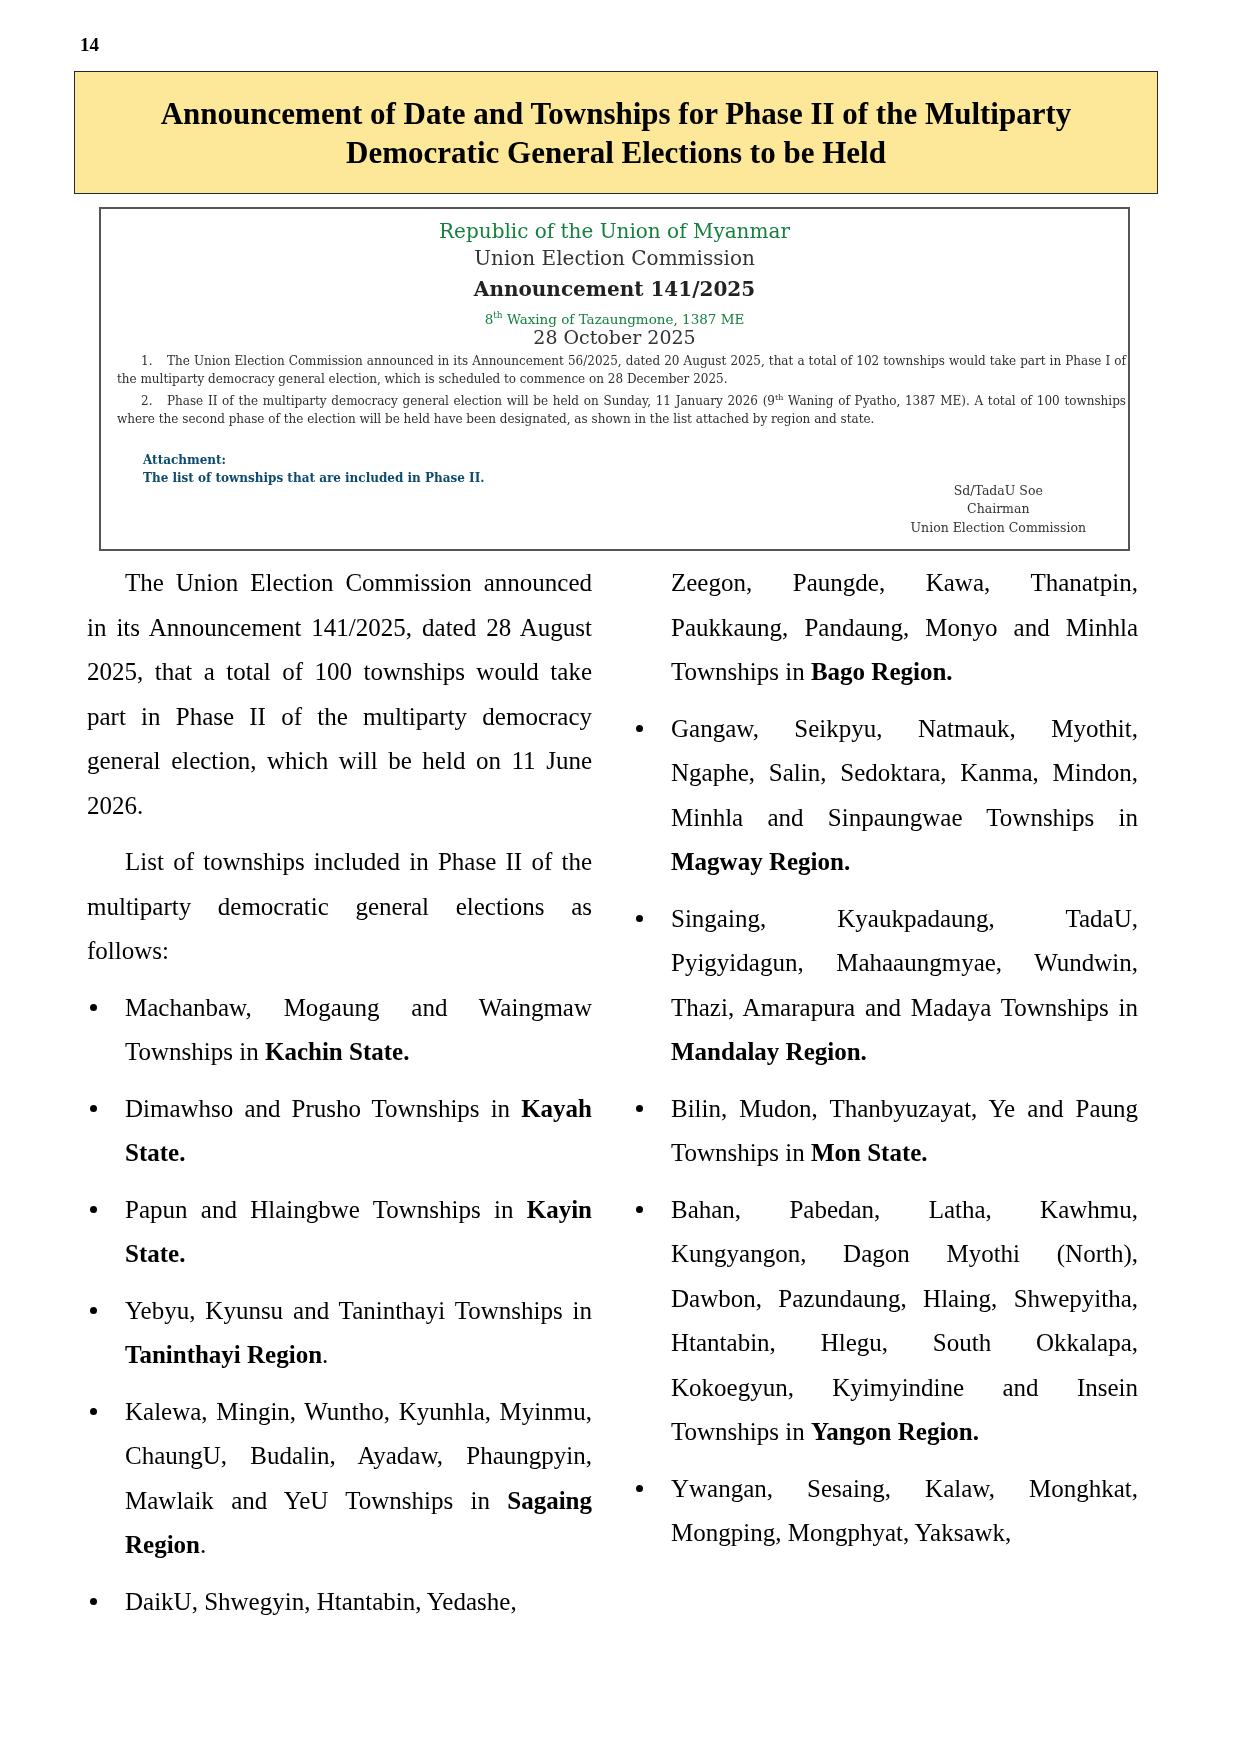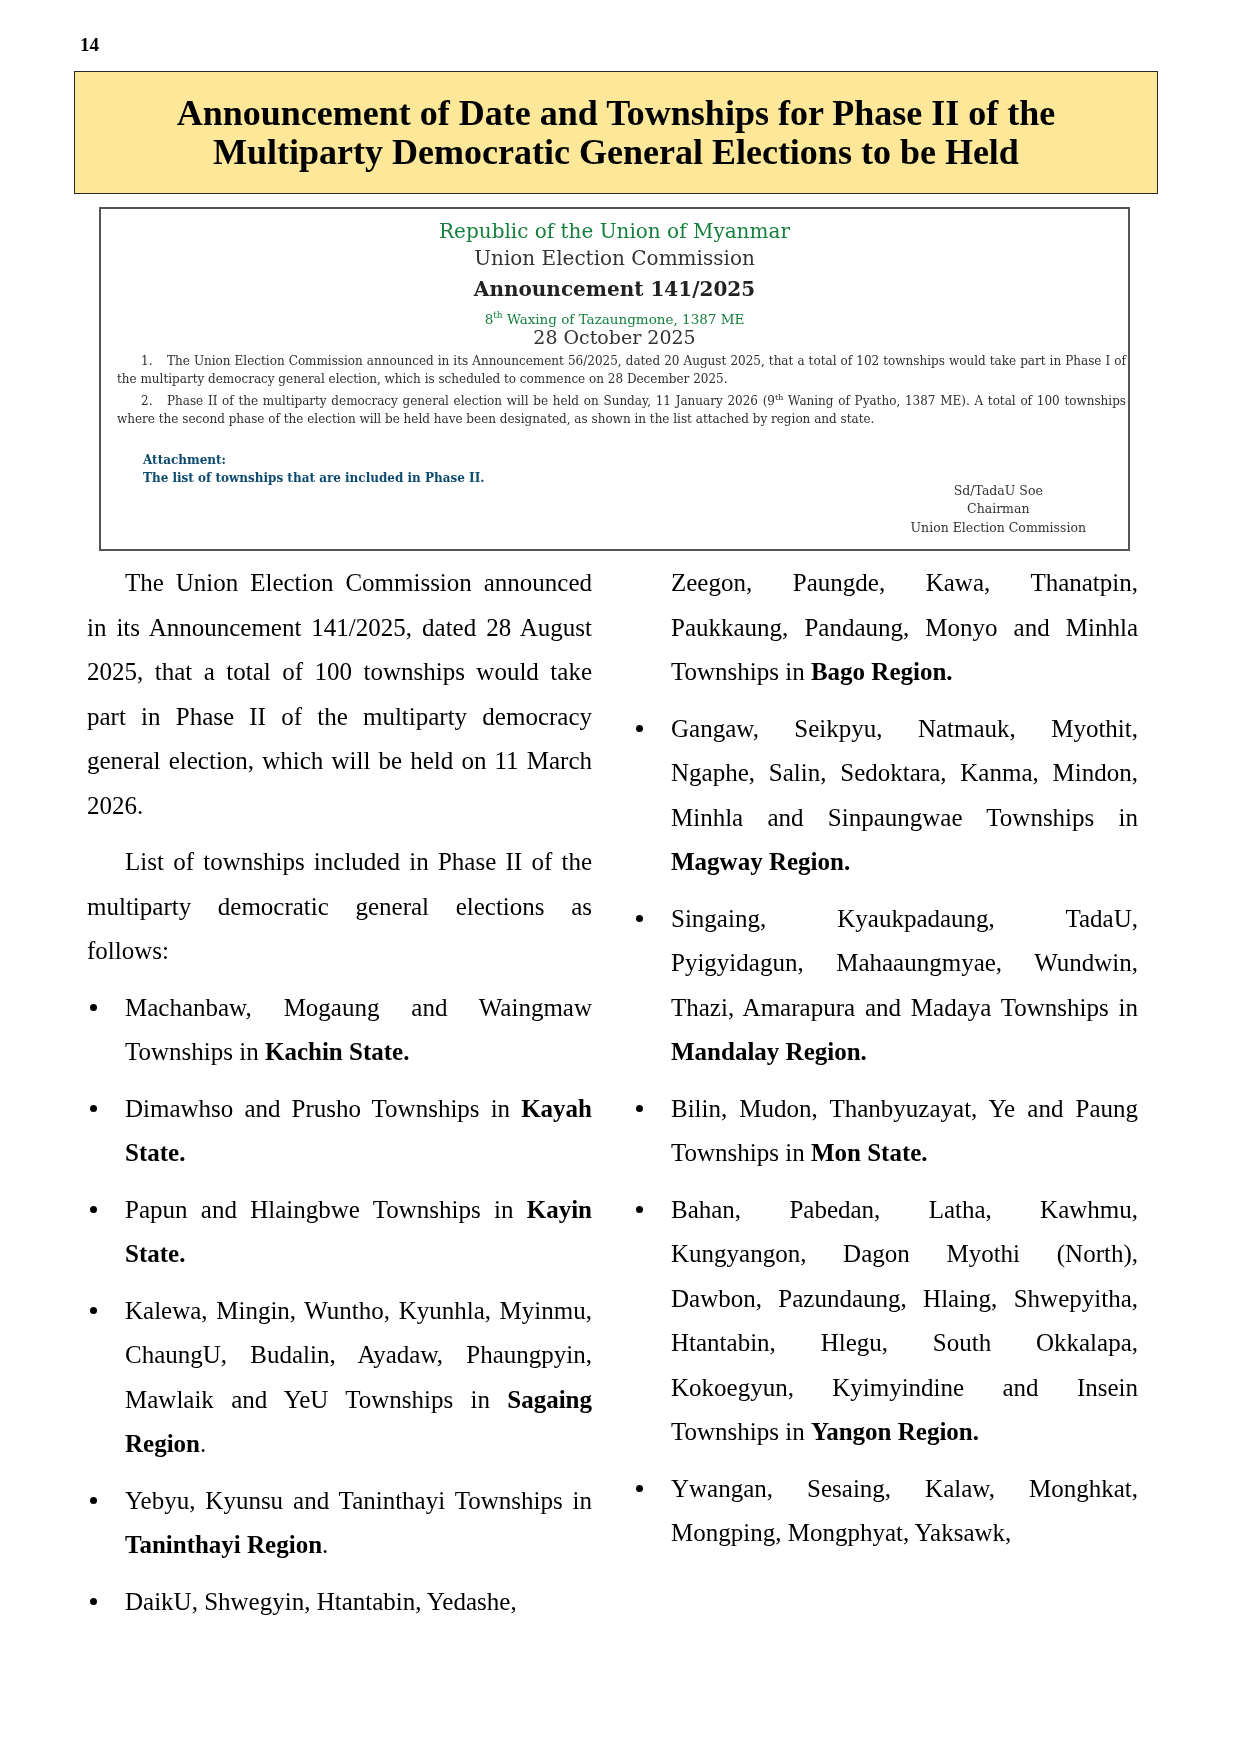--- a/index.html
+++ b/index.html
@@ -10,21 +10,21 @@
     .page-number {
       position: absolute; left: 80px; top: 34px;
       font-weight: bold; font-size: 19px;
     }
     .banner {
       position: absolute; left: 74px; top: 71px; width: 1084px; height: 123px;
       box-sizing: border-box; background: #fde899; border: 1.5px solid #2a2a2a;
       display: flex; align-items: center; justify-content: center; text-align: center;
     }
     .banner-title {
-      font-weight: bold; font-size: 36px; line-height: 39px; margin: 0;
+      font-weight: bold; font-size: 31px; line-height: 39px; margin: 0;
       width: 940px;
     }
     .notice {
       position: absolute; left: 99px; top: 207px; width: 1031px; height: 344px;
       box-sizing: border-box; border: 2px solid #555; background: #fff;
       font-family: "DejaVu Serif", serif; color: #3a3a3a;
     }
     .notice-head { text-align: center; padding-top: 8px; }
     .notice-republic { font-size: 20px; line-height: 28px; color: #15803d; }
     .notice-commission { font-size: 20px; line-height: 27px; color: #333; }
@@ -85,28 +85,28 @@
     <div>The list of townships that are included in Phase II.</div>
   </div>
   <div class="signature">
     <div>Sd/TadaU Soe</div>
     <div>Chairman</div>
     <div>Union Election Commission</div>
   </div>
 </div>
 
 <div class="col col-left">
-  <p class="para">The Union Election Commission an­nounced in its Announcement 141/2025, dated 28 August 2025, that a total of 100 townships would take part in Phase II of the multiparty democracy general election, which will be held on 11 March 2026.</p>
+  <p class="para">The Union Election Commission an­nounced in its Announcement 141/2025, dated 28 August 2025, that a total of 100 townships would take part in Phase II of the multiparty democracy general election, which will be held on 11 June 2026.</p>
   <p class="para">List of townships included in Phase II of the multiparty democratic general elec­tions as follows:</p>
   <ul class="bullets">
     <li><span class="bullet"></span><span>Machanbaw, Mogaung and Waingmaw Townships in </span><b>Kachin State.</b><span></span></li>
     <li><span class="bullet"></span><span>Dimawhso and Prusho Townships in </span><b>Kayah State.</b><span></span></li>
     <li><span class="bullet"></span><span>Papun and Hlaingbwe Townships in </span><b>Kayin State.</b><span></span></li>
+    <li><span class="bullet"></span><span>Yebyu, Kyunsu and Taninthayi Town­ships in </span><b>Taninthayi Region</b><span>.</span></li>
     <li><span class="bullet"></span><span>Kalewa, Mingin, Wuntho, Kyunhla, Myinmu, ChaungU, Budalin, Ayadaw, Phaungpyin, Mawlaik and YeU Town­ships in </span><b>Sagaing Region</b><span>.</span></li>
-    <li><span class="bullet"></span><span>Yebyu, Kyunsu and Taninthayi Town­ships in </span><b>Taninthayi Region</b><span>.</span></li>
     <li><span class="bullet"></span><span>DaikU, Shwegyin, Htantabin, Yedashe,</span><b></b><span></span></li>
   </ul>
 </div>
 
 <div class="col col-right">
   <p class="continued"><span>Zeegon, Paungde, Kawa, Thanatpin, Paukkaung, Pandaung, Monyo and Minhla Townships in </span><b>Bago Region.</b></p>
   <ul class="bullets">
     <li><span class="bullet"></span><span>Gangaw, Seikpyu, Natmauk, Myothit, Ngaphe, Salin, Sedoktara, Kanma, Min­don, Minhla and Sinpaungwae Town­ships in </span><b>Magway Region.</b><span></span></li>
     <li><span class="bullet"></span><span>Singaing, Kyaukpadaung, TadaU, Pyigyidagun, Mahaaungmyae, Wundwin, Thazi, Amarapura and Madaya Townships in </span><b>Mandalay Re­gion.</b><span></span></li>
     <li><span class="bullet"></span><span>Bilin, Mudon, Thanbyuzayat, Ye and Paung Townships in </span><b>Mon State.</b><span></span></li>

